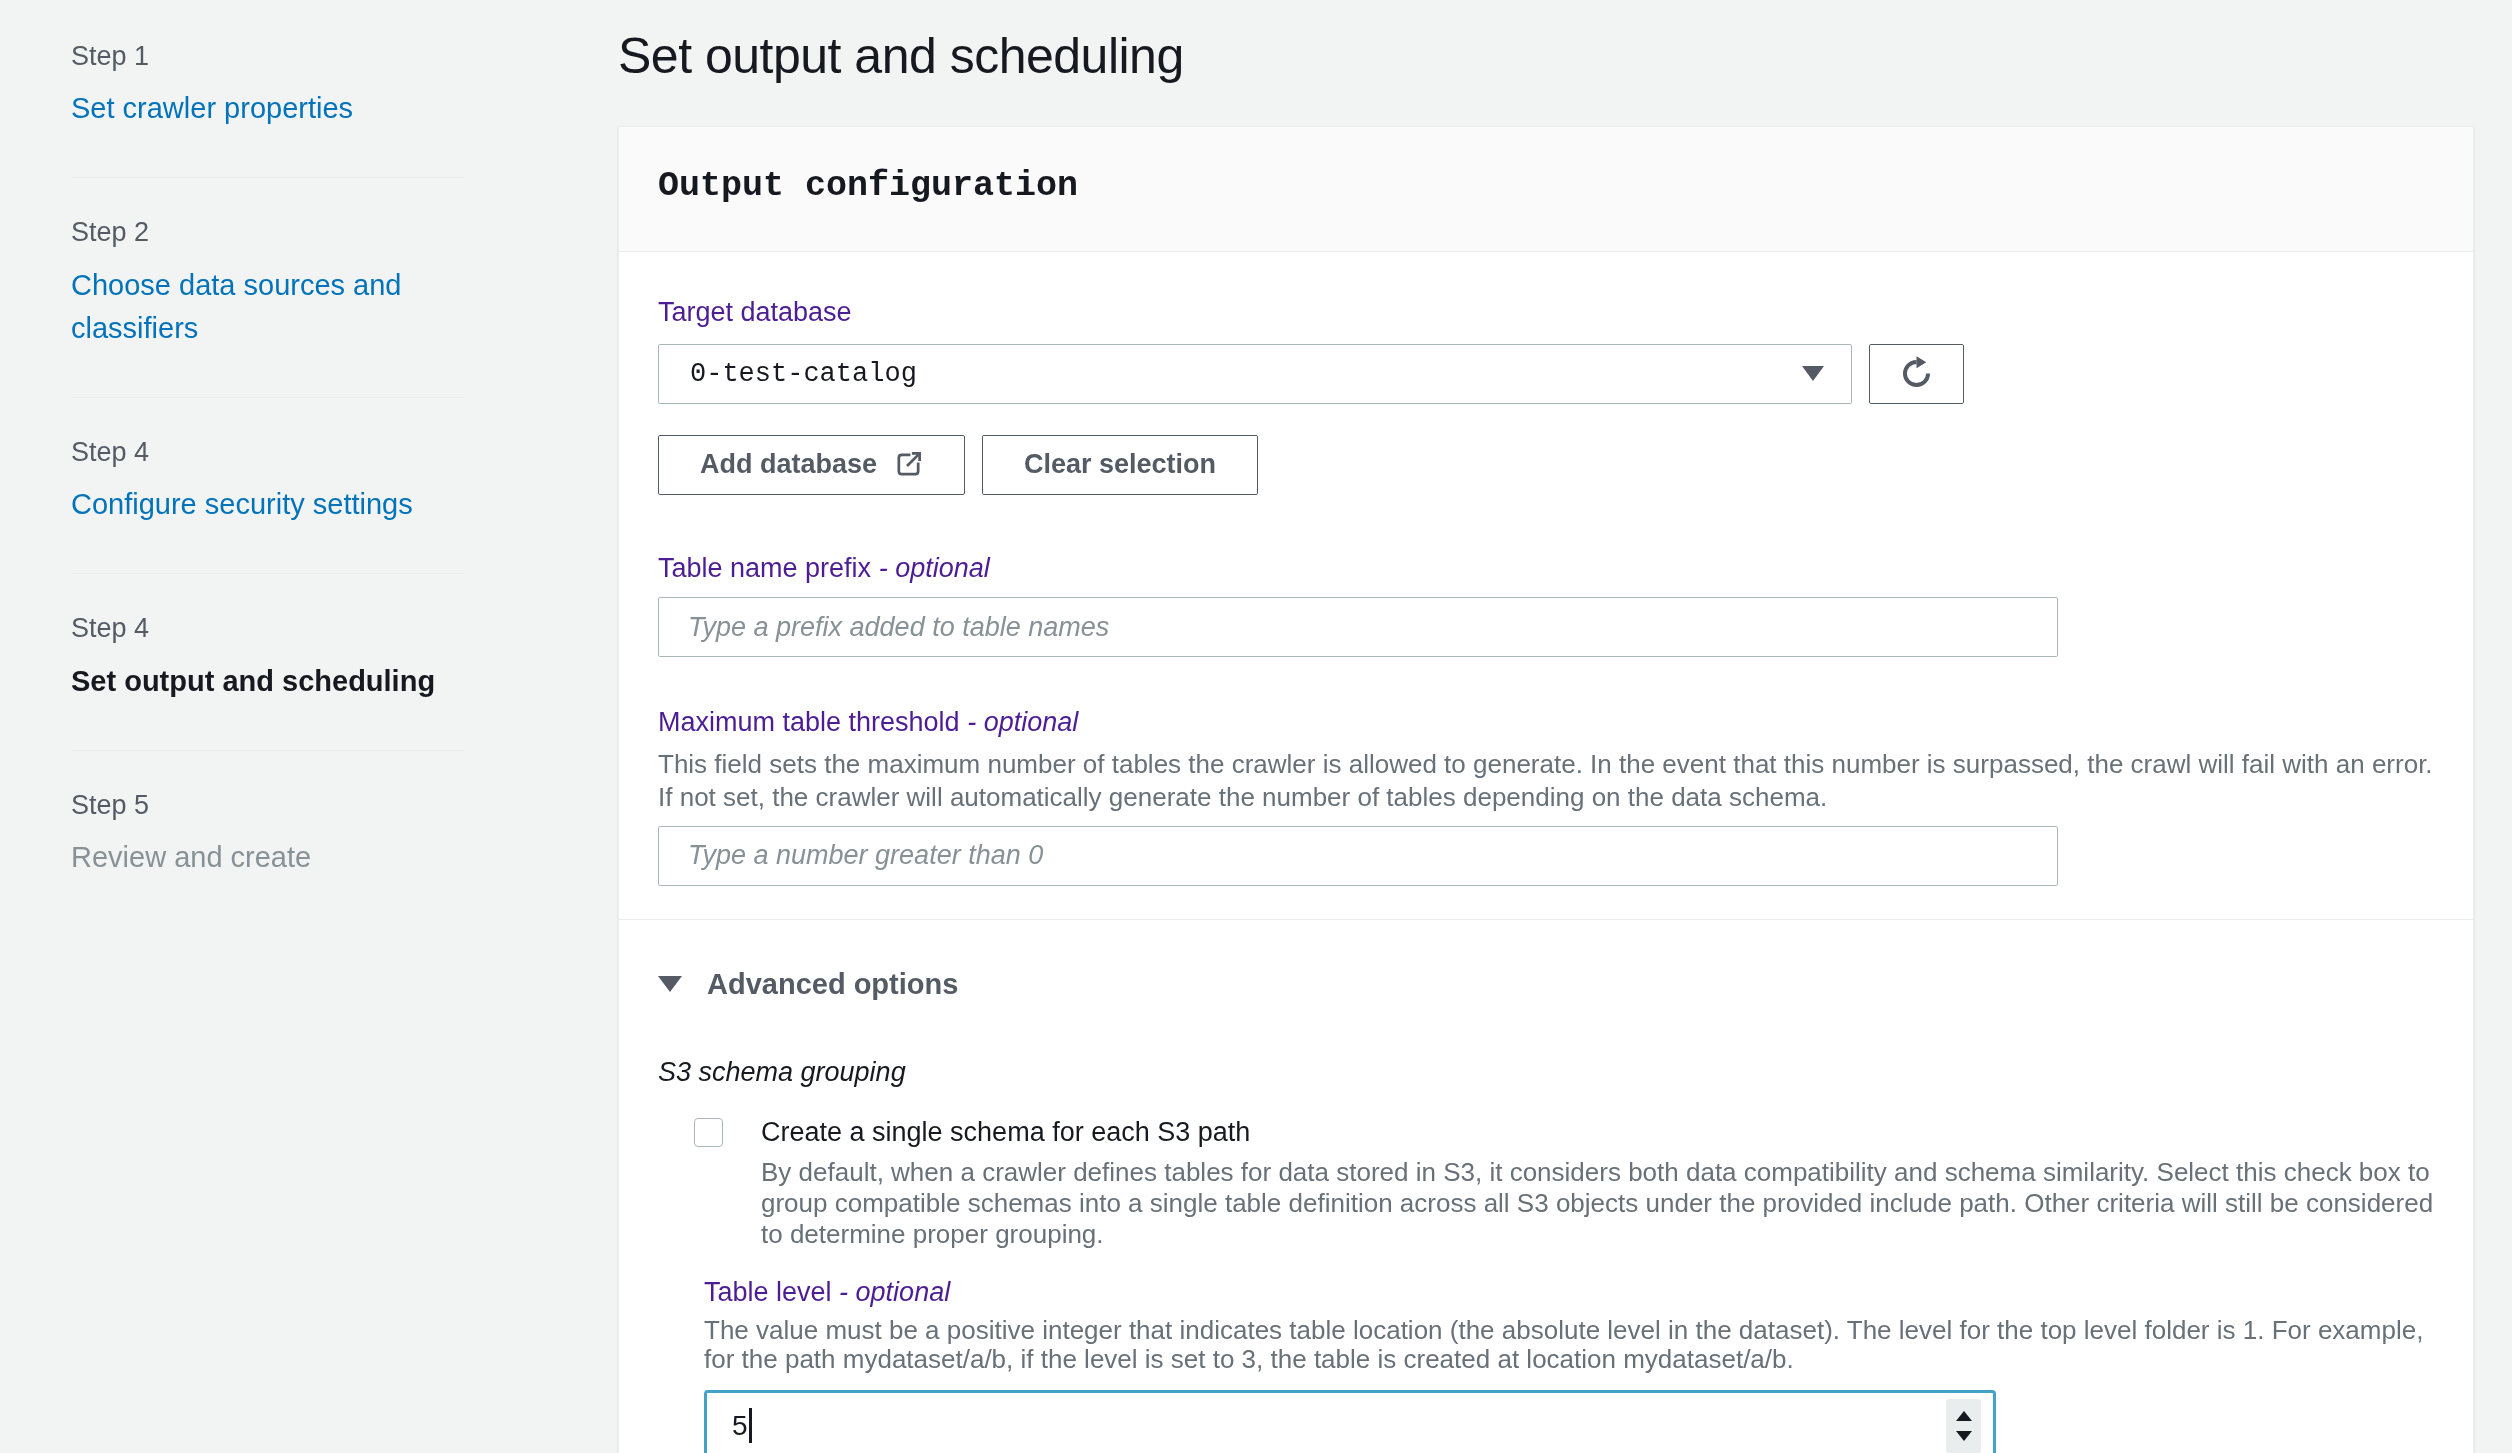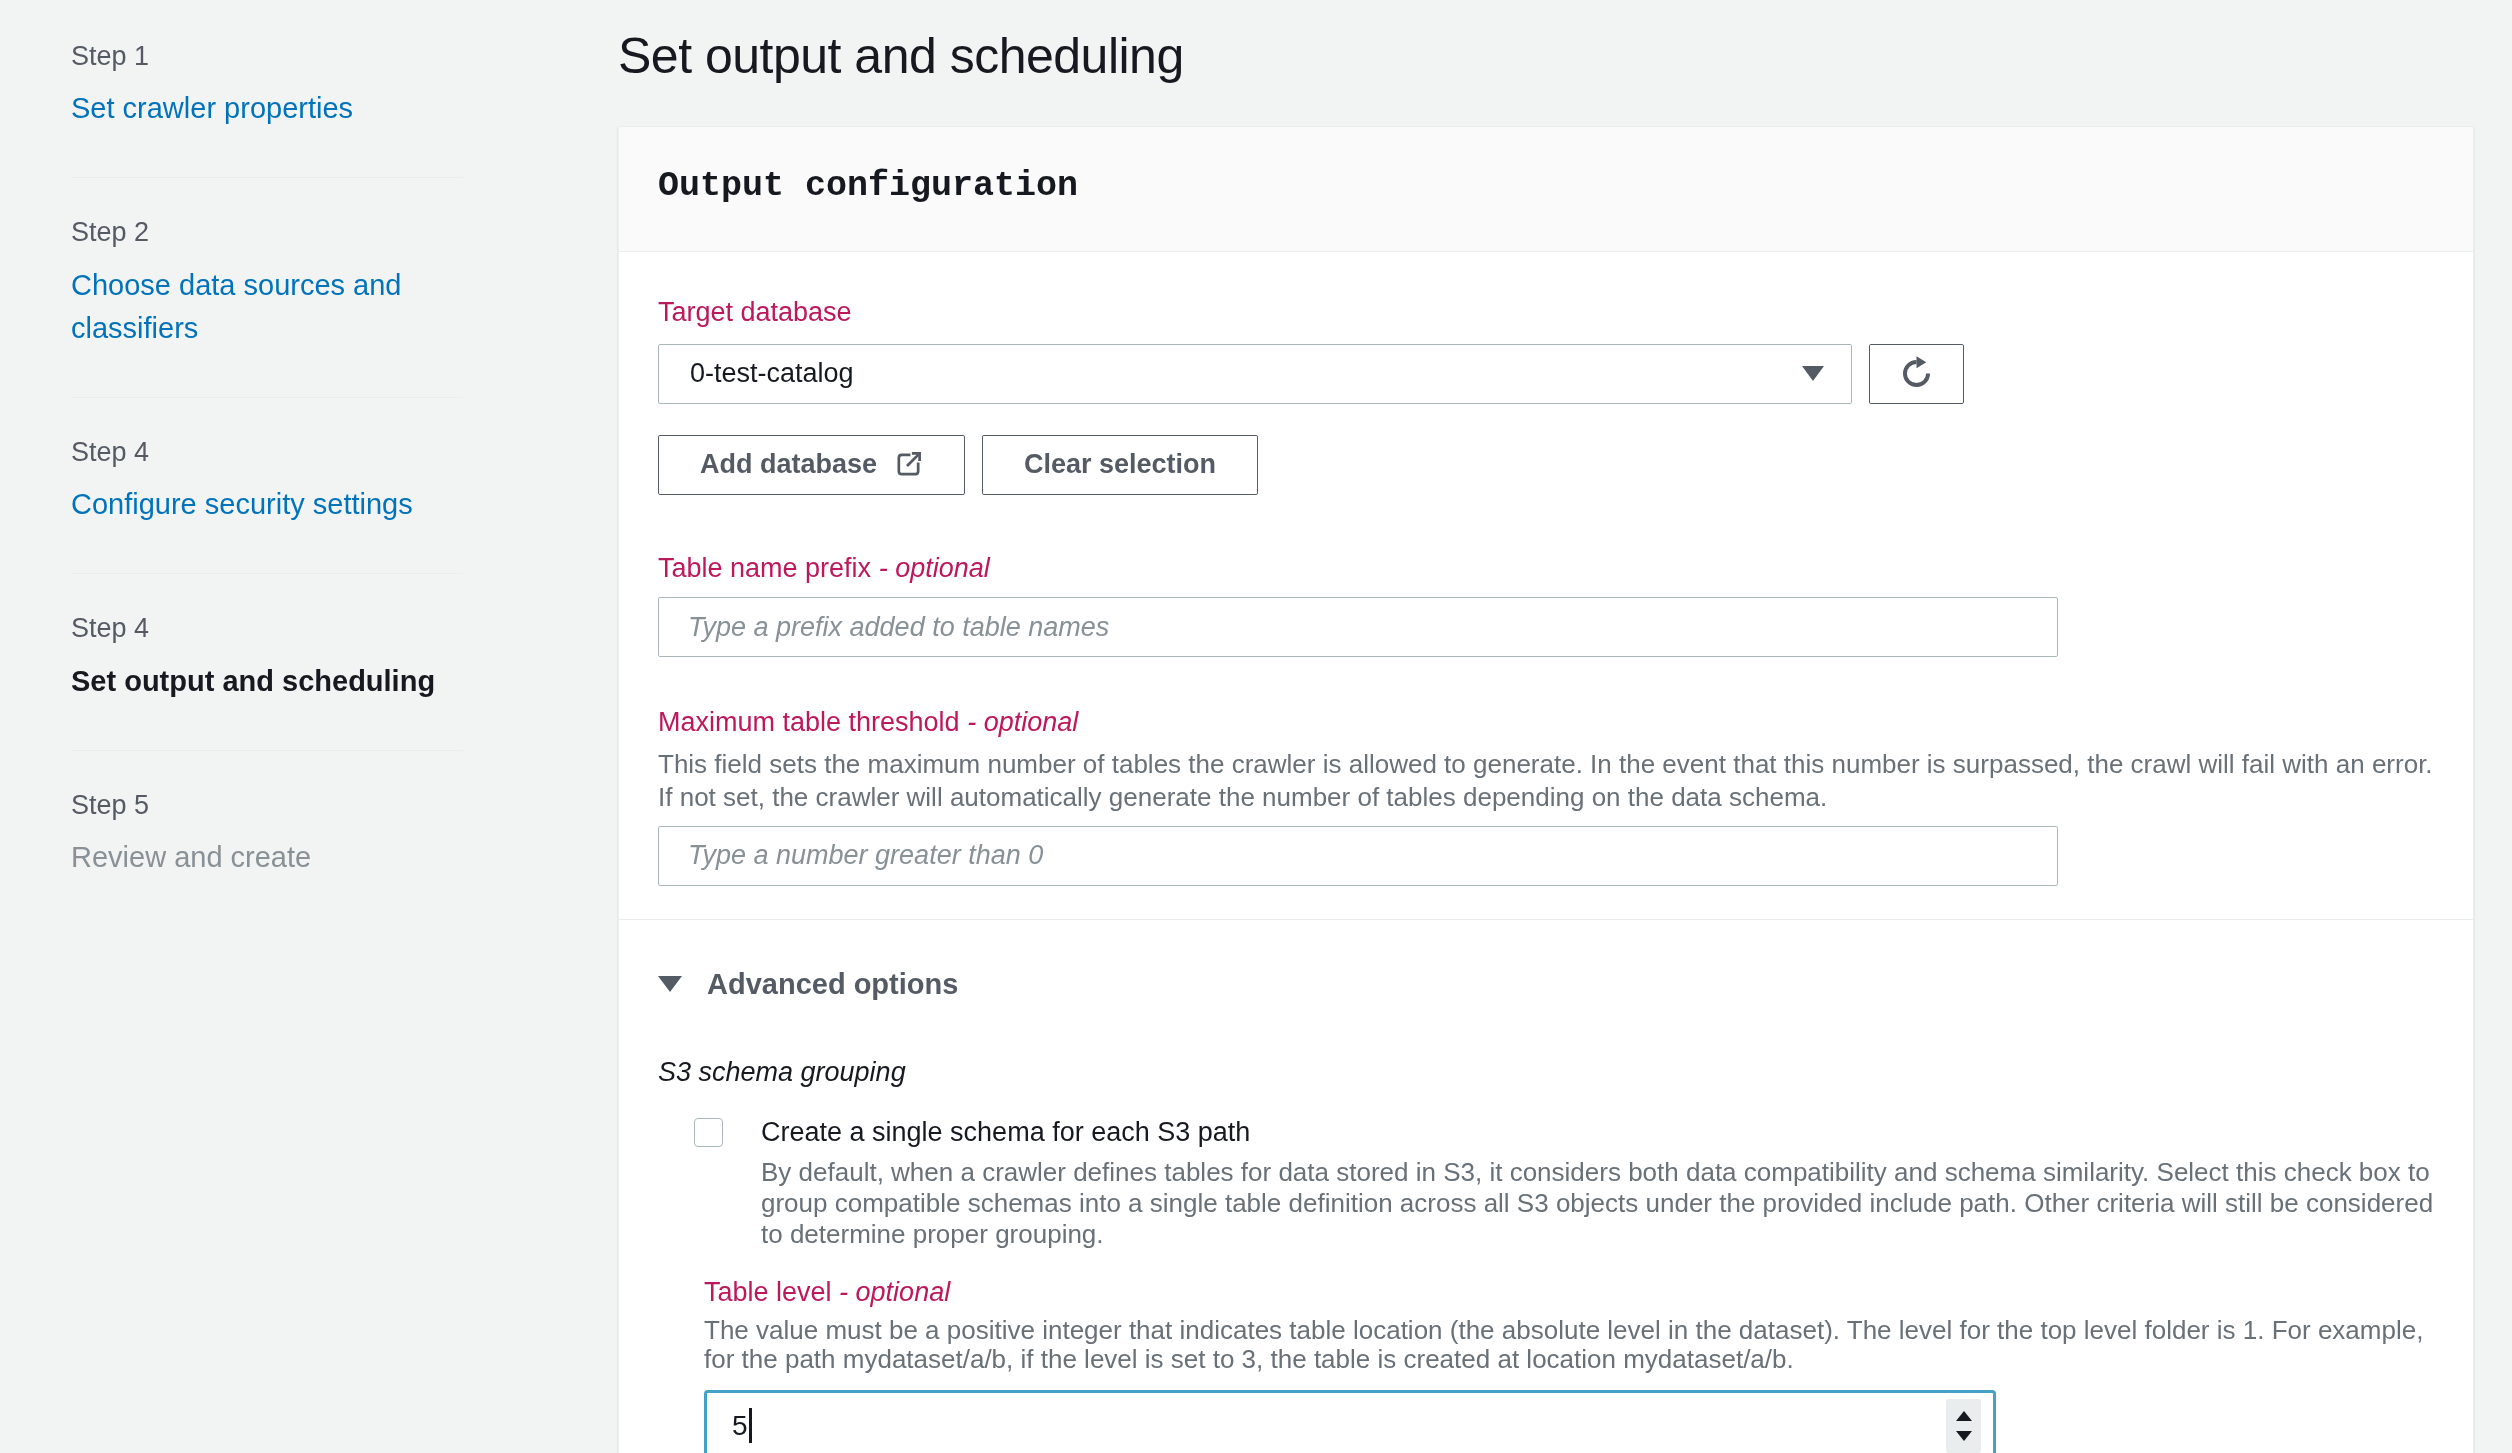--- a/index.html
+++ b/index.html
@@ -33,26 +33,26 @@
     box-shadow:0 1.9px 1.9px 0 rgba(0,28,36,.15);
   }
   .panel-header {
     background:#fafafa; border-bottom:1.9px solid #eaeded;
     padding:39px 39px 45px 39px;
     font-family:Liberation Mono, monospace;
   }
   .panel-title { font-size:35px; font-weight:bold; color:#16191f; }
   .panel-body { padding:0 39px 87px 39px; }
 
-  .field-label { font-size:27px; color:#be185d; line-height:35px; }
+  .field-label { font-size:27px; color:#4c1d95; line-height:35px; }
   .optional { font-style:italic; }
   .field-desc { font-size:26px; color:#687078; line-height:33px; margin-top:7.8px; }
 
   
-  .select-row { display:flex; align-items:center; margin-top:13.6px; }
+  .select-row { display:flex; align-items:center; margin-top:13.6px;font-family:Liberation Mono, monospace; }
   .select-box {
     width:1194px; height:60px; background:#fff;
     border:1.9px solid #aab7b8; border-radius:1.9px;
     display:flex; align-items:center; padding:0 27px 0 31px;
     cursor:pointer;
   }
   .select-value { font-size:27px; color:#16191f; flex:1 1 auto; }
   .caret-down {
     width:0; height:0; border-left:11.6px solid transparent; border-right:11.6px solid transparent;
     border-top:15.5px solid #545b64;

